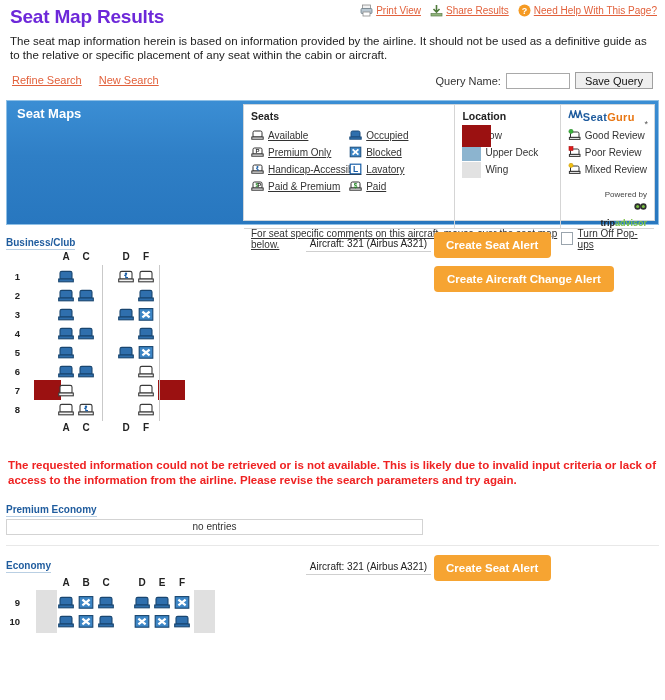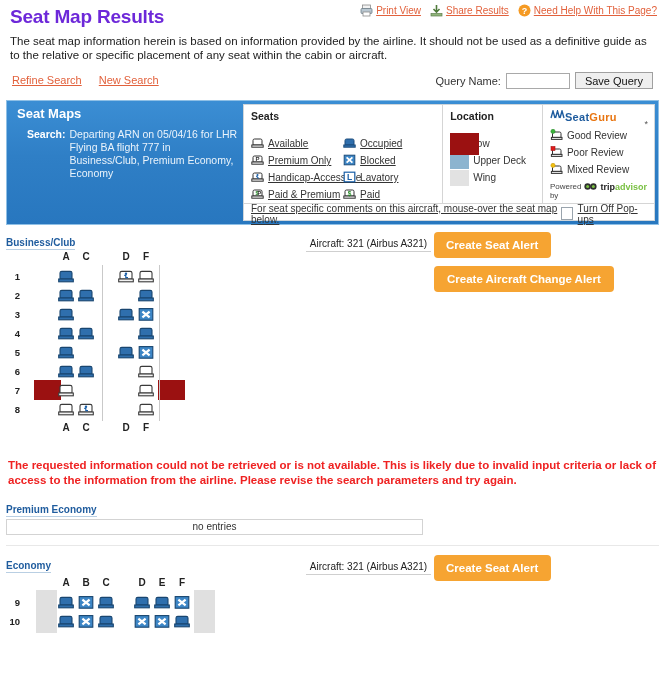--- a/index.html
+++ b/index.html
@@ -52,35 +52,35 @@
 
   .legend{
     position:absolute;left:236px;top:3px;right:3px;bottom:3px;
     background:#fff;border:1px solid #cfd6db;display:flex;flex-direction:column;
   }
   .legend-cols{display:flex;flex:1;}
   .lcol{padding:5px 7px 0 7px;}
   .lcol.seats{width:200px;border-right:1px solid #d5d5d5;}
   .lcol.loc{width:92px;border-right:1px solid #d5d5d5;}
   .lcol.guru{flex:1;position:relative;}
-  .lhead{font-size:10.5px;font-weight:bold;color:#222;margin-bottom:13px;}
+  .lhead{font-size:10.5px;font-weight:bold;color:#222;margin-bottom:5px;}
   .litems{display:flex;}
   .licol{width:50%;}
   .li{display:flex;align-items:center;gap:4px;height:17px;}
   .li .t{font-size:10px;color:#333;text-decoration:underline;white-space:nowrap;}
   .li .t.plain{text-decoration:none;}
   .sw{width:17px;height:14px;flex:0 0 auto;border:1px solid transparent;}
   .sw.exit{background:#9b1111;}
   .sw.deck{background:#8cb4cf;}
   .sw.wing{background:#e2e2e2;}
   .gurulogo{display:flex;align-items:center;gap:2px;margin-bottom:4px;}
   .gurulogo .txt{font-size:11px;font-weight:bold;color:#e87511;letter-spacing:.3px;}
   .gurulogo .txt b{color:#1f5c9e;}
   .star{position:absolute;right:6px;top:14px;font-size:9px;color:#555;}
-  .powered{display:flex;align-items:flex-start;gap:3px;margin-top:4px;}
+  .powered{display:flex;align-items:flex-end;gap:3px;margin-top:12px;flex-direction:column;}
   .powered .p{font-size:8px;color:#444;}
   .powered .ta{font-size:9px;font-weight:bold;color:#222;}
   .powered .ta i{color:#7ac043;font-style:normal;}
   .legend-foot{
     border-top:1px solid #d5d5d5;height:19px;display:flex;align-items:center;
     padding:0 7px;justify-content:space-between;
   }
   .legend-foot .txt{font-size:10px;color:#333;text-decoration:underline;}
   .popups{display:flex;align-items:center;gap:5px;}
   .cbx{width:11px;height:11px;border:1px solid #9aa4ad;background:#fff;display:inline-block;}
@@ -173,24 +173,20 @@
         <span class="qlabel">Query Name:</span>
         <input class="qinput" type="text" value="" style="">
         <button class="qbtn">Save Query</button>
       </span>
     </div>
   </div>
 
   <div class="panel">
     <div class="panel-left">
       <h3>Seat Maps</h3>
-      <div class="srow">
-        <span class="lbl">Search:</span>
-        <span class="val">Departing ARN on 05/04/16 for LHR Flying BA flight 777 in Business/Club, Premium Economy, Economy</span>
-      </div>
     </div>
 
     <div class="legend">
       <div class="legend-cols">
 
         <div class="lcol seats">
           <div class="lhead">Seats</div>
           <div class="litems">
             <div class="licol">
               <div class="li">

